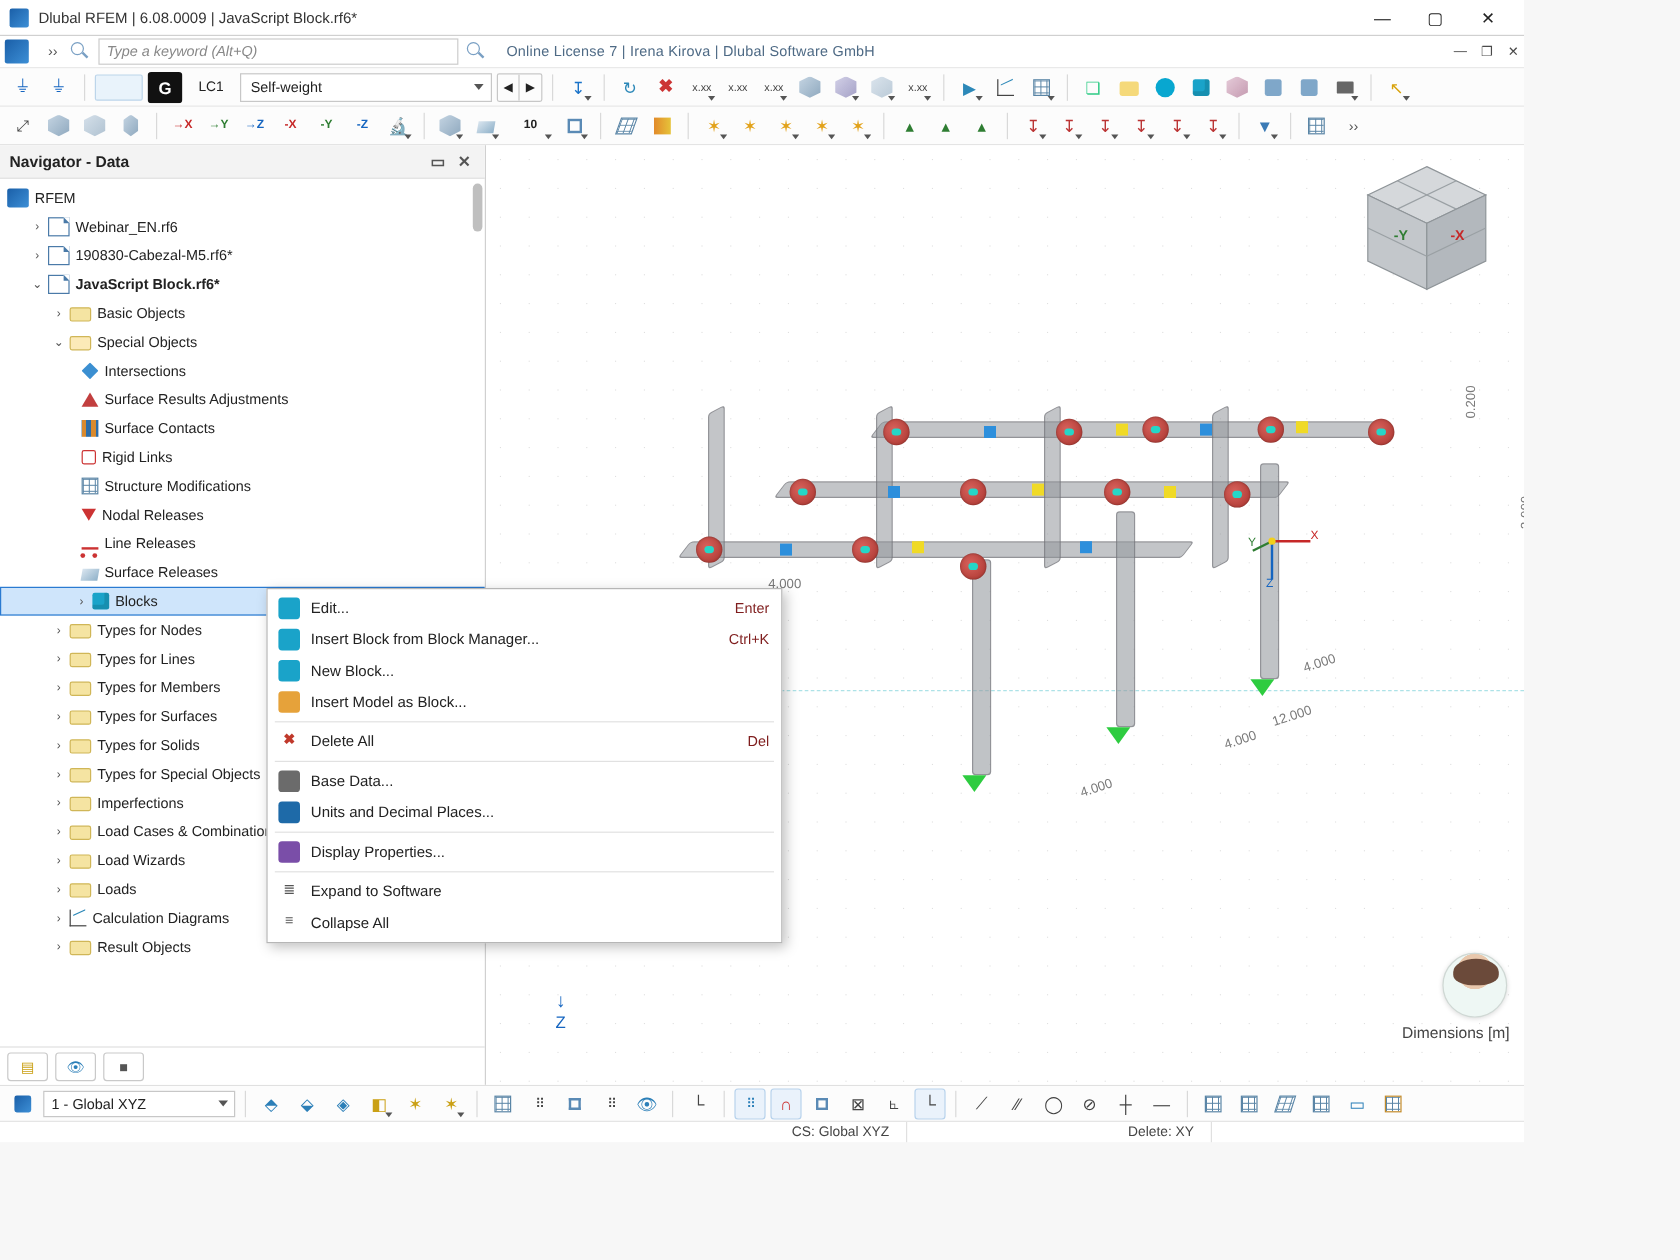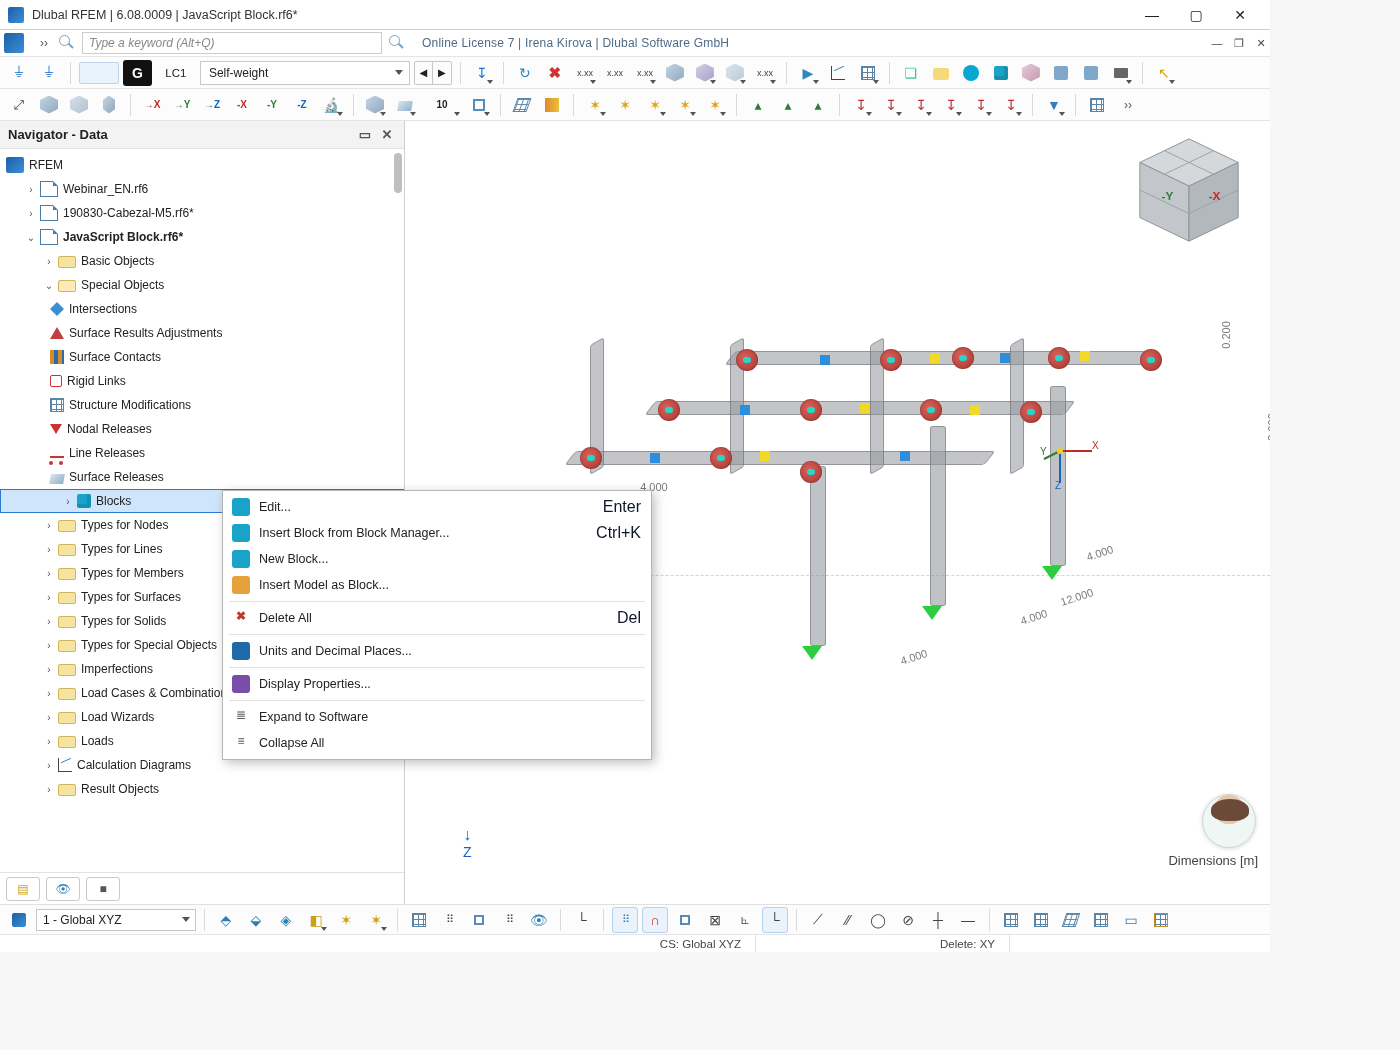--- a/index.html
+++ b/index.html
@@ -52,21 +52,21 @@
 
 .workspace { display:flex; height: calc(100% - 30px - 27px - 32px - 32px - 30px - 18px); }
 .navigator { width: 405px; background:#fff; border-right:1px solid #d0d0d0; display:flex; flex-direction:column; }
 .nav-header { height:28px; border-bottom:1px solid #e0e0e0; background:#f3f3f3; display:flex; align-items:center; padding:0 8px; font-weight:600; font-size:13px;}
 .nav-header .spacer{flex:1}
 .nav-header .hbtn { width:18px;height:18px;cursor:pointer;display:flex;align-items:center;justify-content:center;color:#555;margin-left:4px;}
 .tree { flex:1; overflow-y:auto; padding:4px 0; position:relative;}
 .tree-scrollbar { position:absolute; right:2px; top:4px; width:8px; height:40px; background:#bfbfbf; border-radius:4px;}
 .tree-row { display:flex; align-items:center; height:24px; padding-left:6px; cursor:pointer; white-space:nowrap;}
 .tree-row.sel { background:#cfe5fb; border:1px solid #2a7ad1; }
-.tw0{padding-left:6px}.tw1{padding-left:24px}.tw2{padding-left:42px}.tw3{padding-left:60px}.tw4{padding-left:50px}
+.tw0{padding-left:6px}.tw1{padding-left:24px}.tw2{padding-left:42px}.tw3{padding-left:60px}.tw4{padding-left:68px}
 .twist { width:14px; text-align:center; color:#555; font-size:10px; margin-right:2px;}
 .node-ic { width:18px; height:16px; margin-right:5px; display:inline-block; position:relative; flex-shrink:0;}
 .ic-rfem { background:linear-gradient(135deg,#1a5fa8,#3d8fd6); border-radius:2px;}
 .ic-doc { background:#fff; border:1px solid #4a7aa8; }
 .ic-doc::after{content:"";position:absolute;right:-1px;top:-1px;border-top:5px solid #fff;border-left:5px solid #4a7aa8;}
 .ic-fold { background:#f5e4a2; border:1px solid #d0b657; border-radius:2px; height:12px; margin-top:2px;}
 .ic-fold.open { background:#fceab8; }
 .ic-diam { clip-path:polygon(50% 0,100% 50%,50% 100%,0 50%); background:#3b8fd1; width:14px;height:14px;}
 .ic-tri { width:0;height:0;border-left:7px solid transparent;border-right:7px solid transparent;border-bottom:12px solid #c23f3f;}
 .ic-bars { background:repeating-linear-gradient(90deg,#d98a2e 0 4px,#2c6da8 4px 8px); width:14px;height:14px;}
@@ -109,21 +109,21 @@
 .support { position:absolute; width:0;height:0; border-left:10px solid transparent;border-right:10px solid transparent;border-top:14px solid #2ecc40;}
 .coord-gizmo { position:absolute; width:60px;height:60px; }
 .dim-text { position:absolute; font-size:11px; color:#7a7a7a; }
 
 
 .context-menu { position:absolute; left:222px; top:490px; width:430px; background:#fff; border:1px solid #b6b6b6; box-shadow:3px 3px 10px rgba(0,0,0,.25); padding:3px 0; z-index:100;}
 .cm-row { height:26px; display:flex; align-items:center; padding:0 10px 0 4px; cursor:pointer; }
 .cm-ic { width:28px; display:flex; justify-content:center; }
 .cm-ic span{width:18px;height:18px;display:inline-block;}
 .cm-lbl { flex:1; font-size:12.5px; color:#222; padding-left:4px;}
-.cm-acc { font-size:16px; color:#0f172a; }
+.cm-acc { font-size:12px; color:#7f1d1d; }
 .cm-sep { height:1px; background:#e1e1e1; margin:3px 6px; }
 
 
 .bottom-bar { height:30px; background:#fcfcfc; border-top:1px solid #e0e0e0; display:flex; align-items:center; padding:0 6px; gap:4px;}
 .cs-select { height:22px; border:1px solid #c7c7c7; background:#fff; display:flex;align-items:center;padding:0 6px;min-width:160px;font-size:12px;position:relative;}
 .cs-select .caret{position:absolute;right:5px;border-left:4px solid transparent;border-right:4px solid transparent;border-top:5px solid #555;}
 .status-bar { height:18px; background:#fff; border-top:1px solid #e5e5e5; display:flex; align-items:center; font-size:11.5px; color:#444;}
 .status-seg { padding:0 14px; border-right:1px solid #e0e0e0; height:100%; display:flex;align-items:center;}
 .status-bar .spacer{flex:1}
 
@@ -658,20 +658,27 @@
     <div class="cm-row">
       <div class="cm-ic">
         <span style="background: transparent; border-radius: 3px; color: rgb(192, 57, 43); font-weight: bold; text-align: center;">✖</span>
       </div>
       <div class="cm-lbl">Delete All</div>
       <div class="cm-acc">Del</div>
     </div>
     <div class="cm-sep"></div>
     <div class="cm-row">
       <div class="cm-ic">
+        <span style="background: rgb(107, 107, 107); border-radius: 3px;"></span>
+      </div>
+      <div class="cm-lbl">Base Data...</div>
+      <div class="cm-acc"></div>
+    </div>
+    <div class="cm-row">
+      <div class="cm-ic">
         <span style="background: rgb(30, 106, 168); border-radius: 3px;"></span>
       </div>
       <div class="cm-lbl">Units and Decimal Places...</div>
       <div class="cm-acc"></div>
     </div>
     <div class="cm-sep"></div>
     <div class="cm-row">
       <div class="cm-ic">
         <span style="background: rgb(122, 78, 168); border-radius: 3px;"></span>
       </div>

